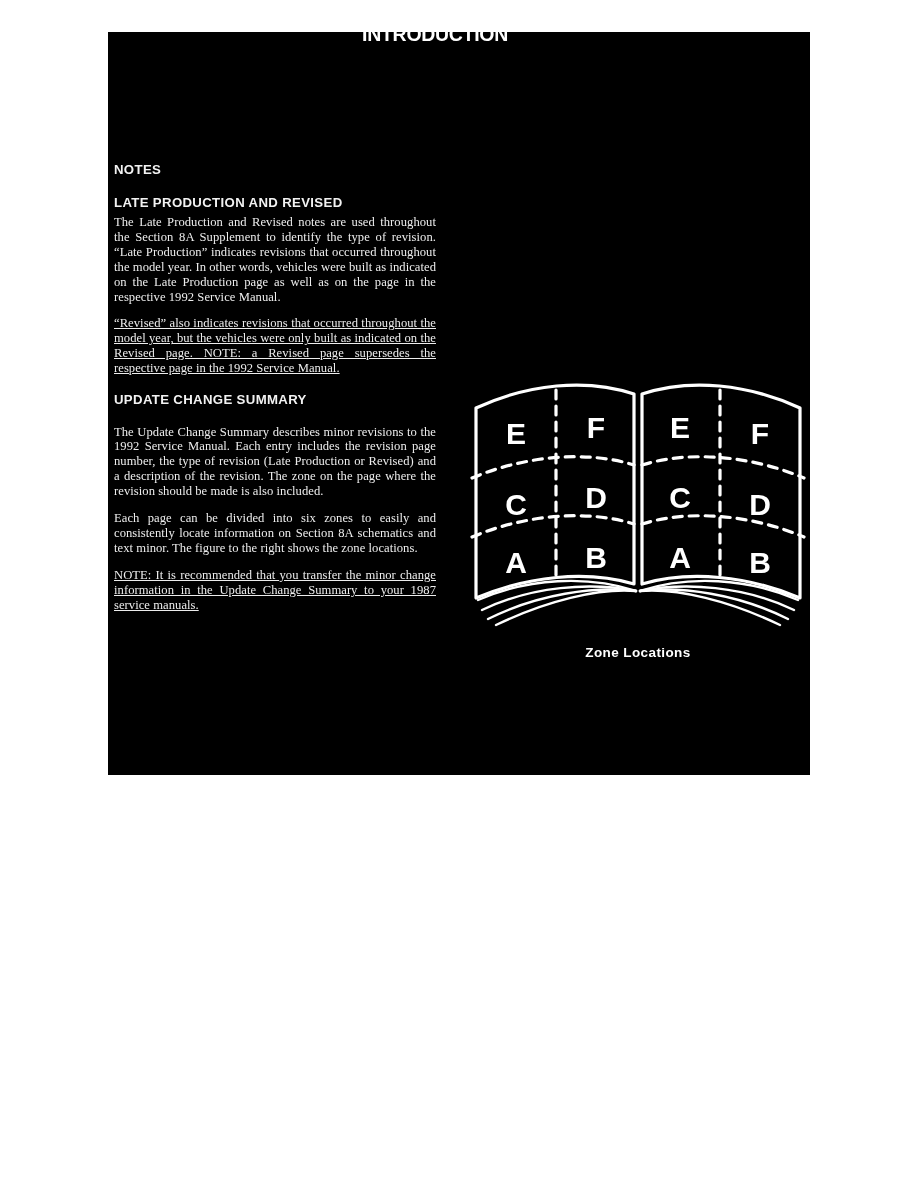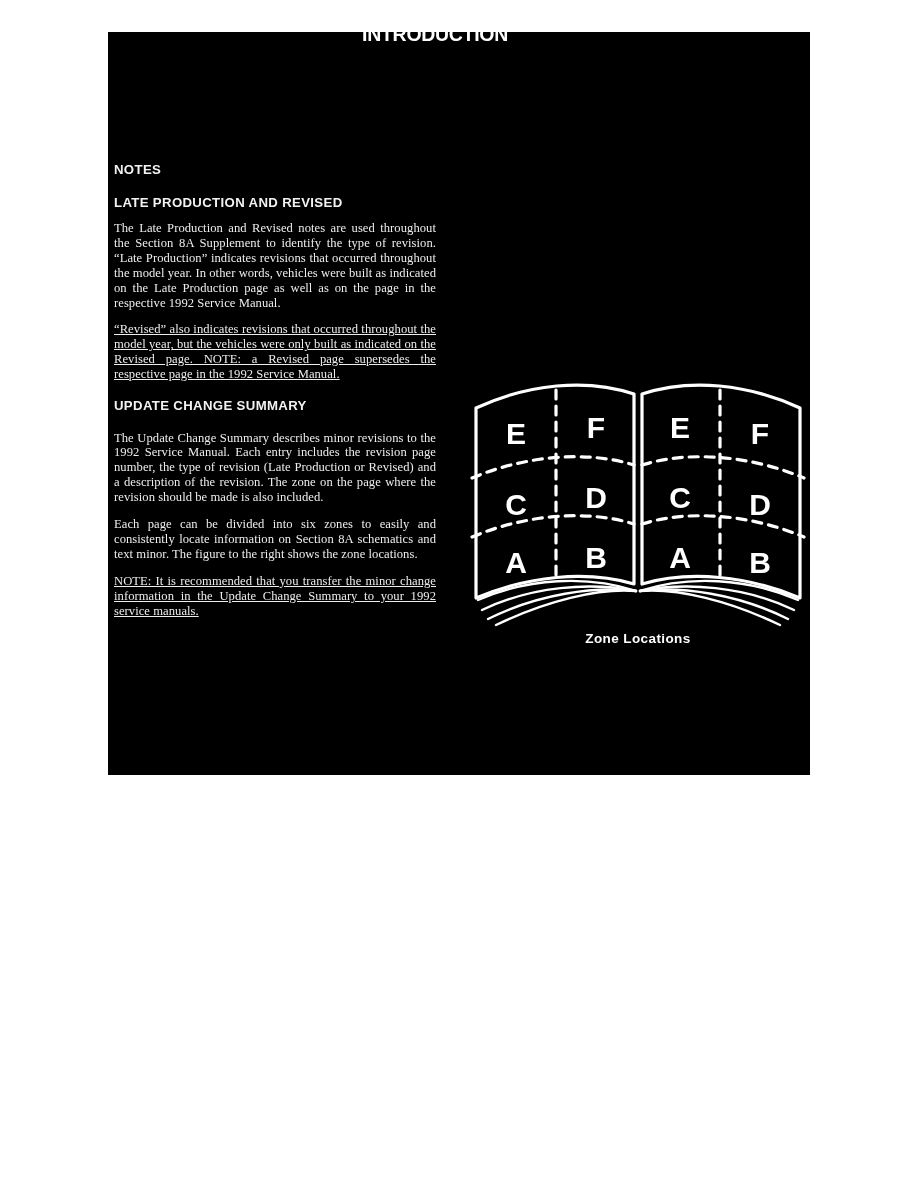--- a/index.html
+++ b/index.html
@@ -63,21 +63,21 @@
     margin: 0 0 0 0;
     color: #f2f2f2;
   }
   .heading-gap-after { margin-bottom: 16px; }
 
   .body-par {
     font-family: "Liberation Serif", serif;
     font-size: 12.6px;
     line-height: 14.9px;
     text-align: justify;
-    margin: 10px 0 12px 0;
+    margin: 4px 0 12px 0;
     color: #ededed;
     letter-spacing: 0.05px;
   }
   .body-par:last-child { margin-bottom: 0; text-decoration: underline; }
 
   .heading-block { margin-top: 16px; }
 
   
   #figure-zone {
     position: absolute;
@@ -85,21 +85,21 @@
     top: 340px;
     width: 340px;
     height: 300px;
   }
   #book-svg {
     display: block;
     width: 340px;
     height: 255px;
   }
   #figure-caption {
-    margin-top: 4px;
+    margin-top: 18px;
     text-align: center;
     color: #ffffff;
     font-family: "Liberation Sans", sans-serif;
     font-weight: bold;
     font-size: 13.5px;
     letter-spacing: 0.4px;
   }
   .zone-letter {
     font-family: "Liberation Sans", sans-serif;
     font-weight: bold;
@@ -121,21 +121,21 @@
       <p class="body-par">“Revised” also indicates revisions that occurred throughout the model year, but the vehicles were only built as indicated on the Revised page. NOTE: a Revised page supersedes the respective page in the 1992 Service Manual.</p>
     </div>
 
     <div class="heading-block">
     </div>
 
     <div class="heading-block">
       <div class="section-heading heading-gap-after">UPDATE CHANGE SUMMARY</div>
       <p class="body-par">The Update Change Summary describes minor revisions to the 1992 Service Manual. Each entry includes the revision page number, the type of revision (Late Production or Revised) and a description of the revision. The zone on the page where the revision should be made is also included.</p>
       <p class="body-par">Each page can be divided into six zones to easily and consistently locate information on Section 8A schematics and text minor. The figure to the right shows the zone locations.</p>
-      <p class="body-par">NOTE: It is recommended that you transfer the minor change information in the Update Change Summary to your 1992 service manuals.</p>
+      <p class="body-par">NOTE: It is recommended that you transfer the minor change information in the Update Change Summary to your 1987 service manuals.</p>
     </div>
 
   </div>
 
   <div id="figure-zone">
 
     <svg id="book-svg" viewBox="0 0 340 255">
       <g stroke="#ffffff" fill="none" stroke-width="3.2" stroke-linecap="round" stroke-linejoin="round">
 
         <path d="M 8 36 C 60 12 118 6 166 22 L 166 212 C 118 198 60 204 8 226 Z"></path>

